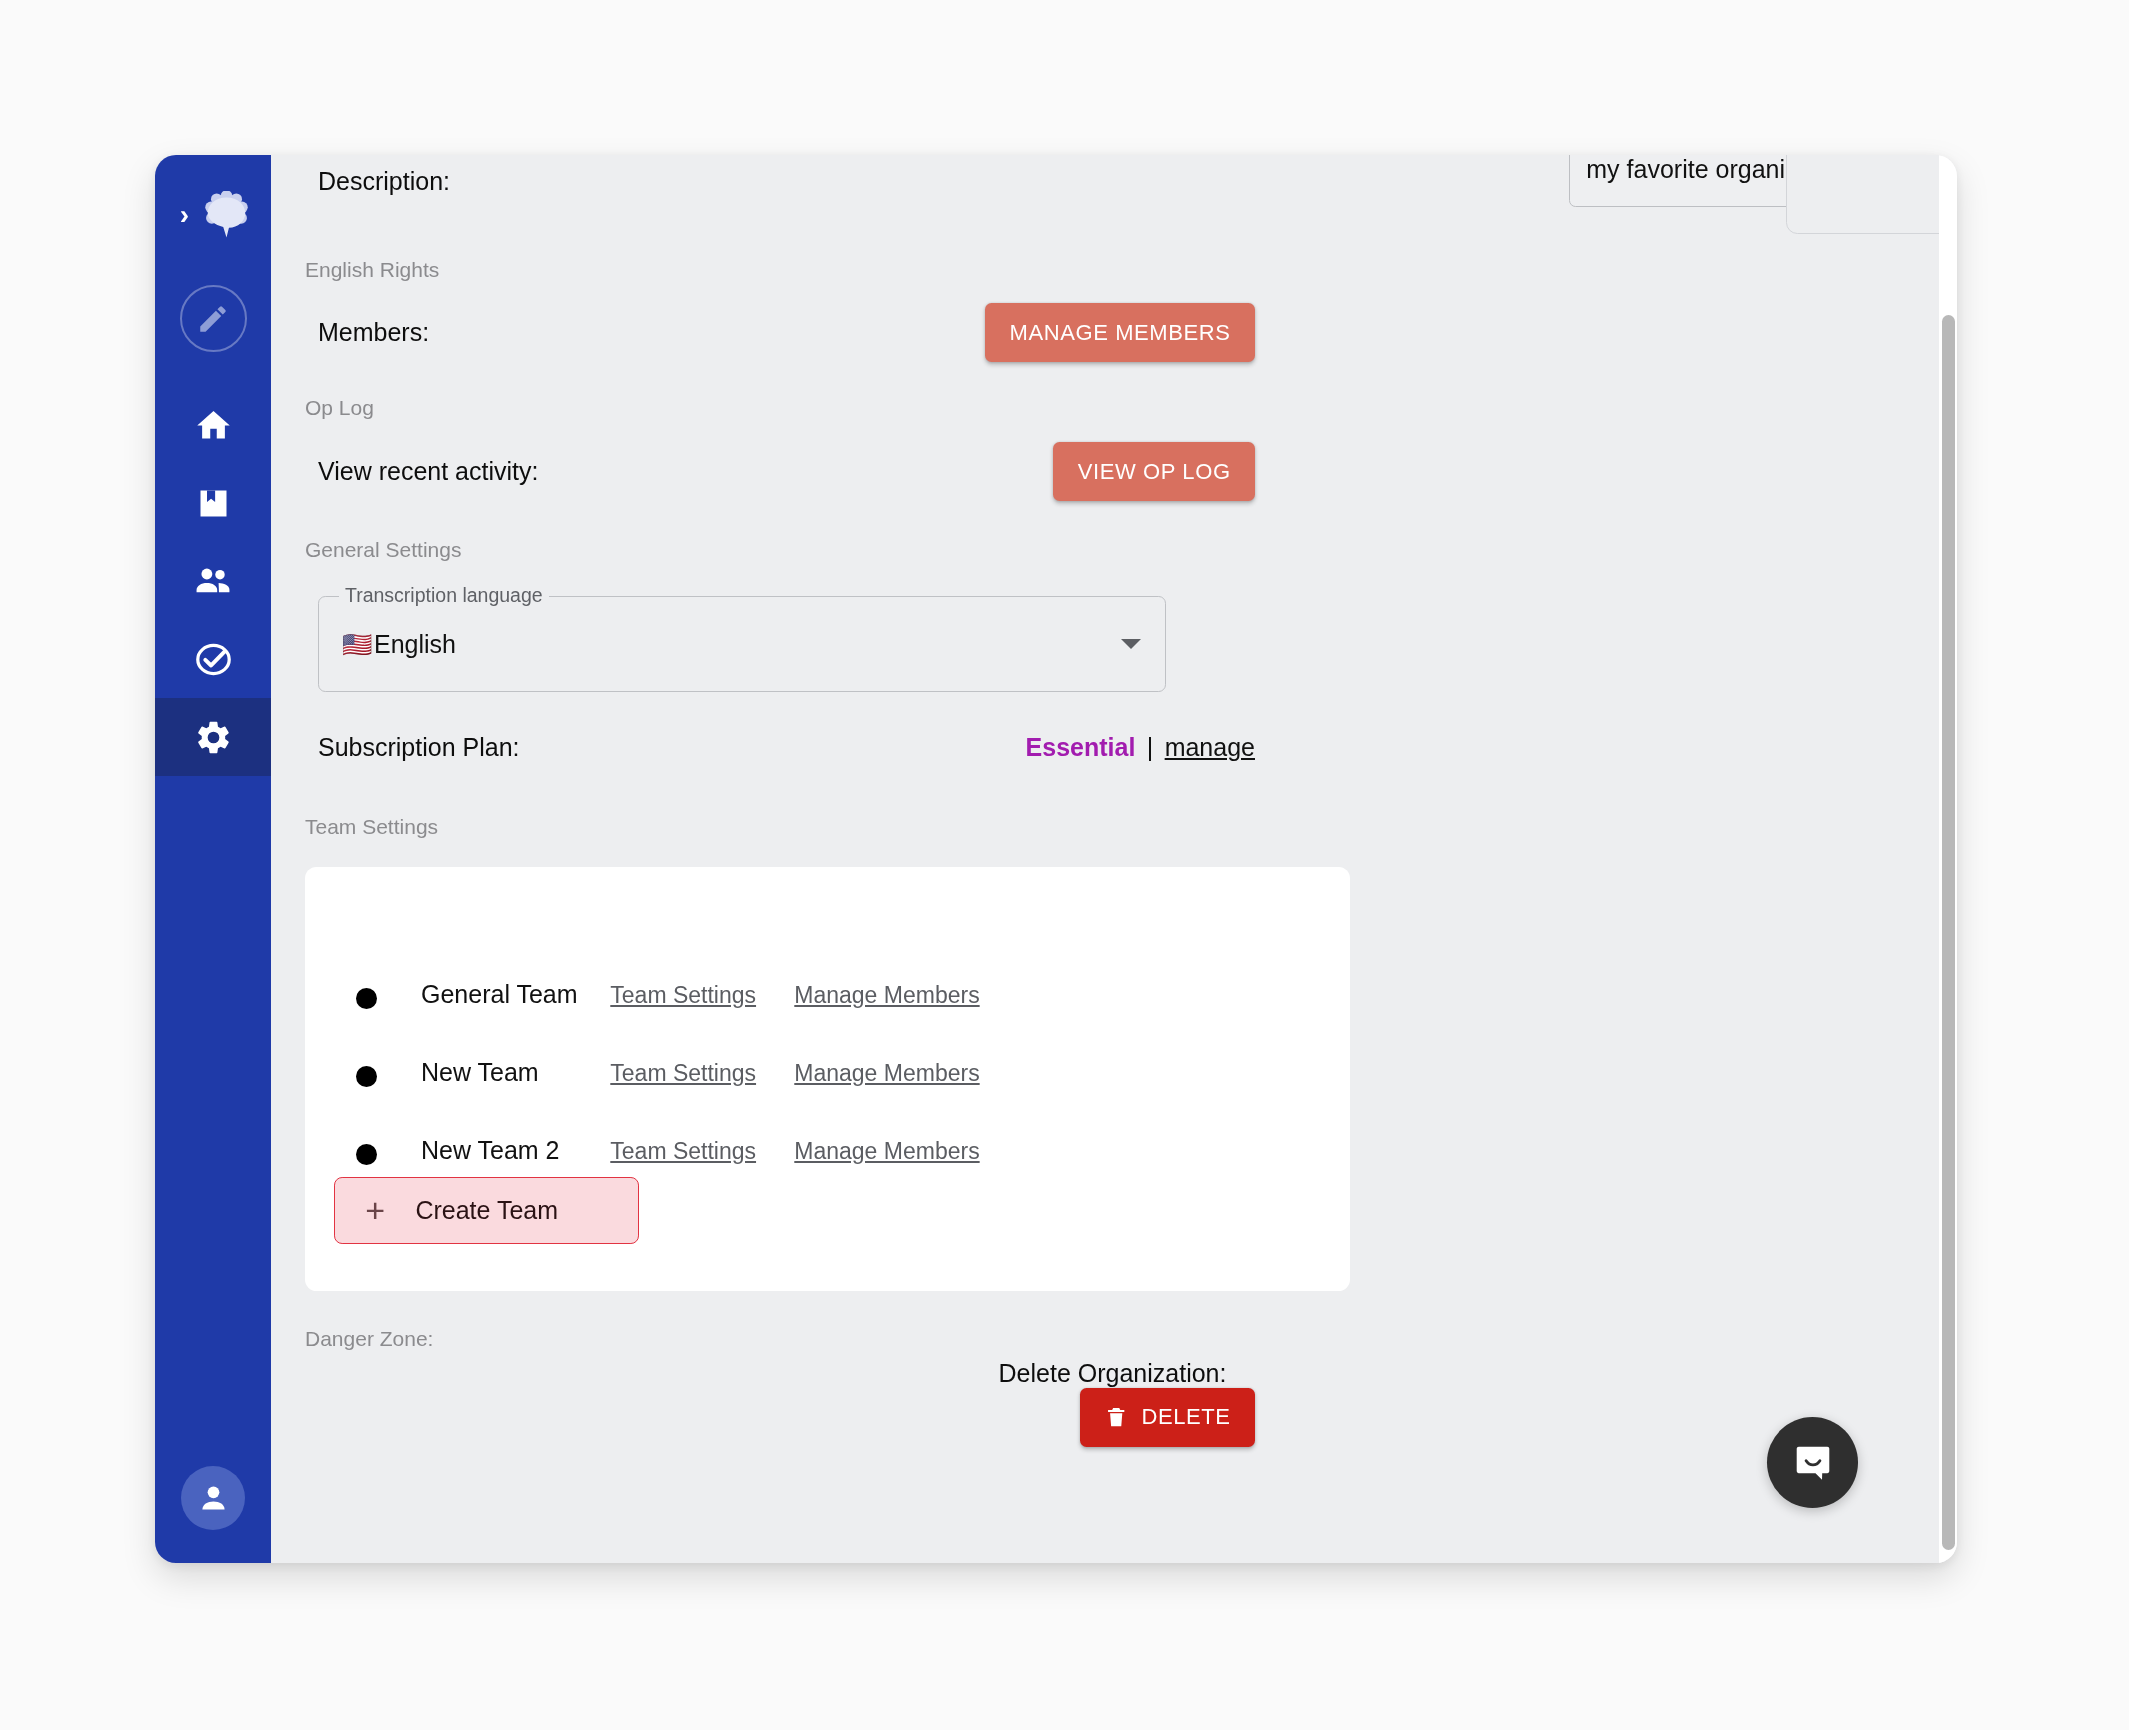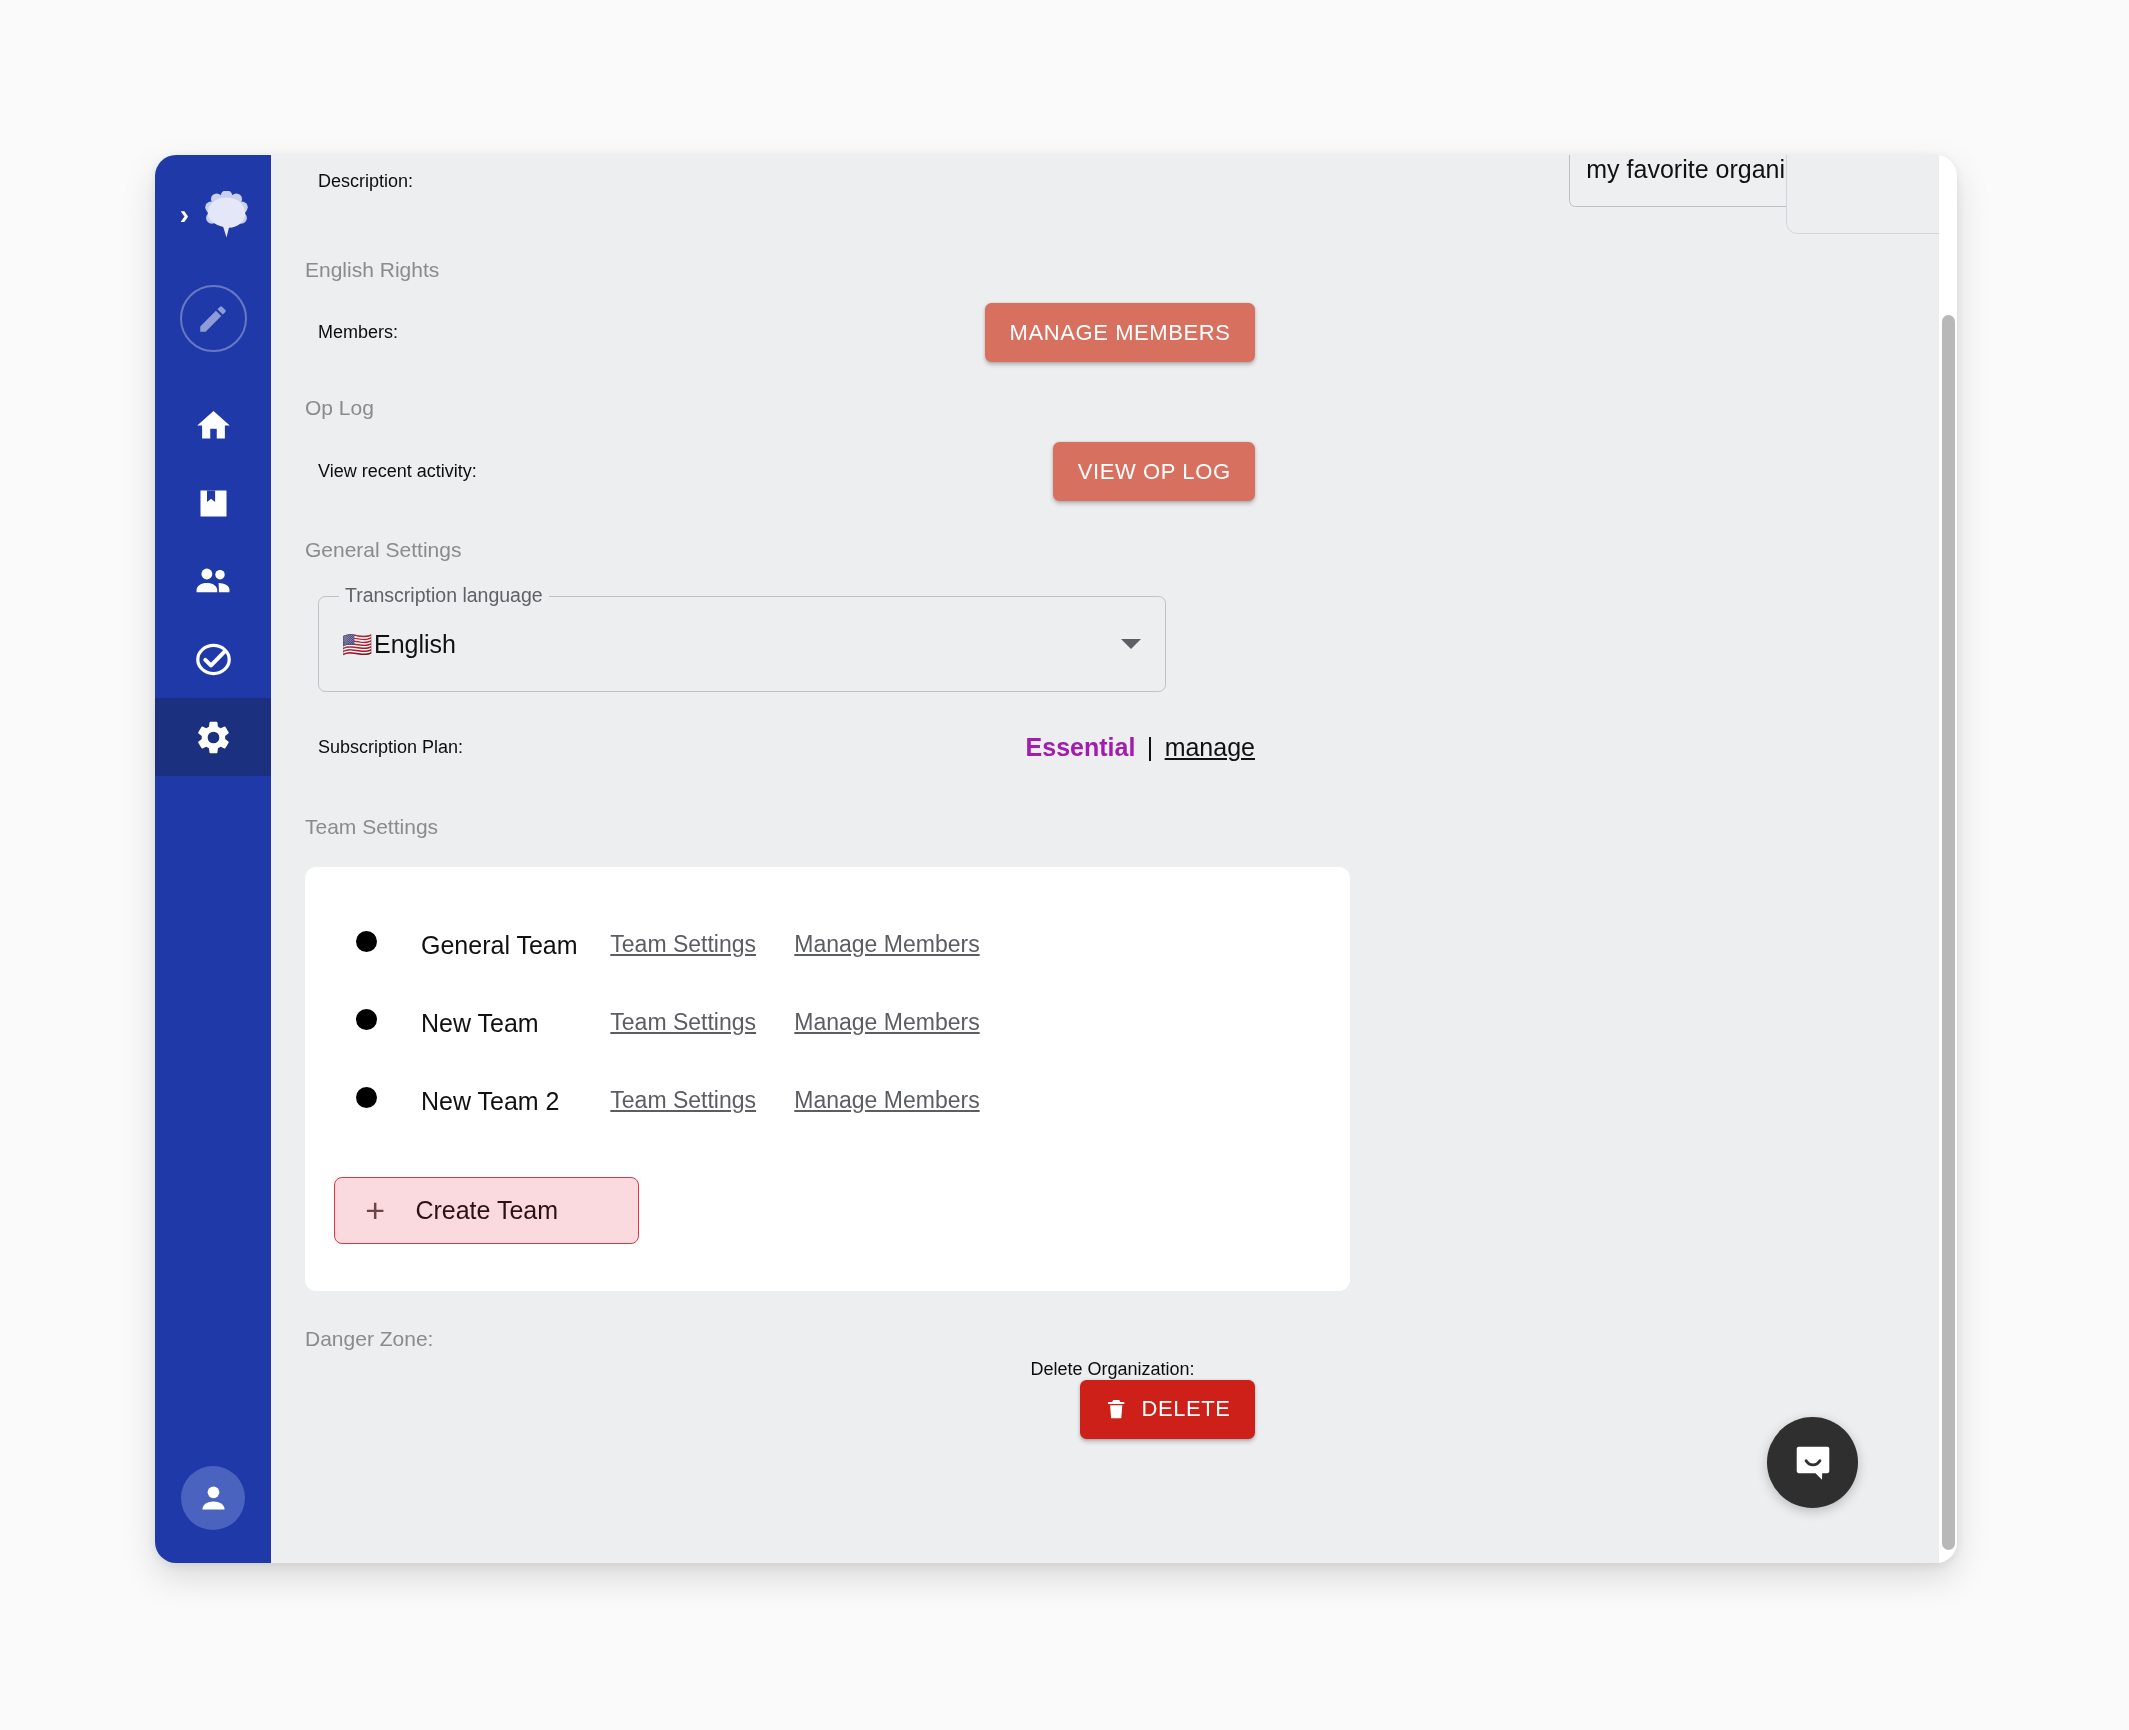--- a/index.html
+++ b/index.html
@@ -103,21 +103,21 @@
 
   
   .row {
     display: flex;
     align-items: center;
     padding-left: 47px;
     padding-right: 49px;
   }
 
   .field-label {
-    font-size: 18px;
+    font-size: 25px;
     color: #0d0d0d;
     font-family: "Liberation Sans", sans-serif;
   }
 
   .section-head {
     font-size: 21px;
     color: #8b8b8e;
     padding-left: 34px;
     font-family: "Liberation Sans", sans-serif;
   }
@@ -232,21 +232,21 @@
   
   #team-card {
     margin-left: 34px;
     width: 1045px;
     background: #ffffff;
     border-radius: 11.4px;
     padding: 64px 0 47px 0;
   }
   .team-row {
     display: flex;
-    align-items: flex-start;
+    align-items: flex-end;
     height: 78px;
     padding-left: 51px;
   }
   .team-bullet {
     width: 21px; height: 21px;
     border-radius: 50%;
     background: #000000;
     flex: 0 0 21px;
   }
   .team-name {

